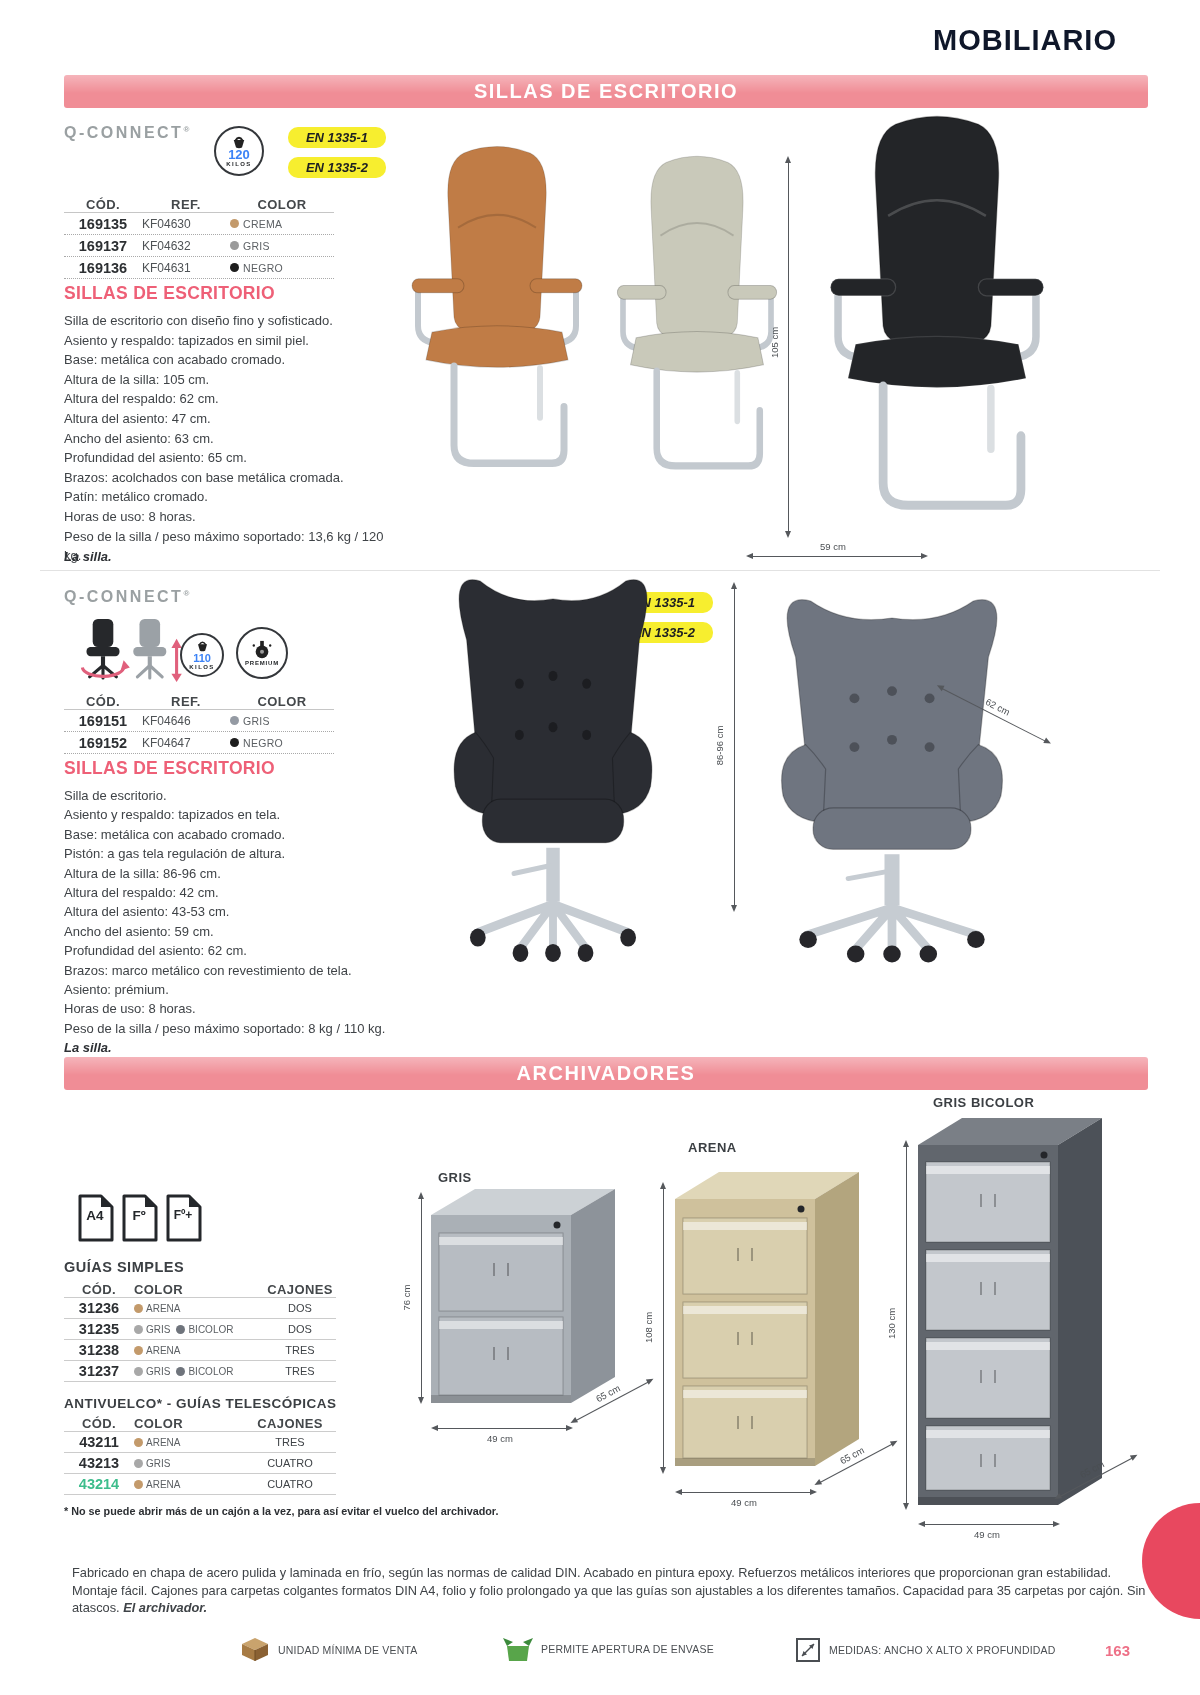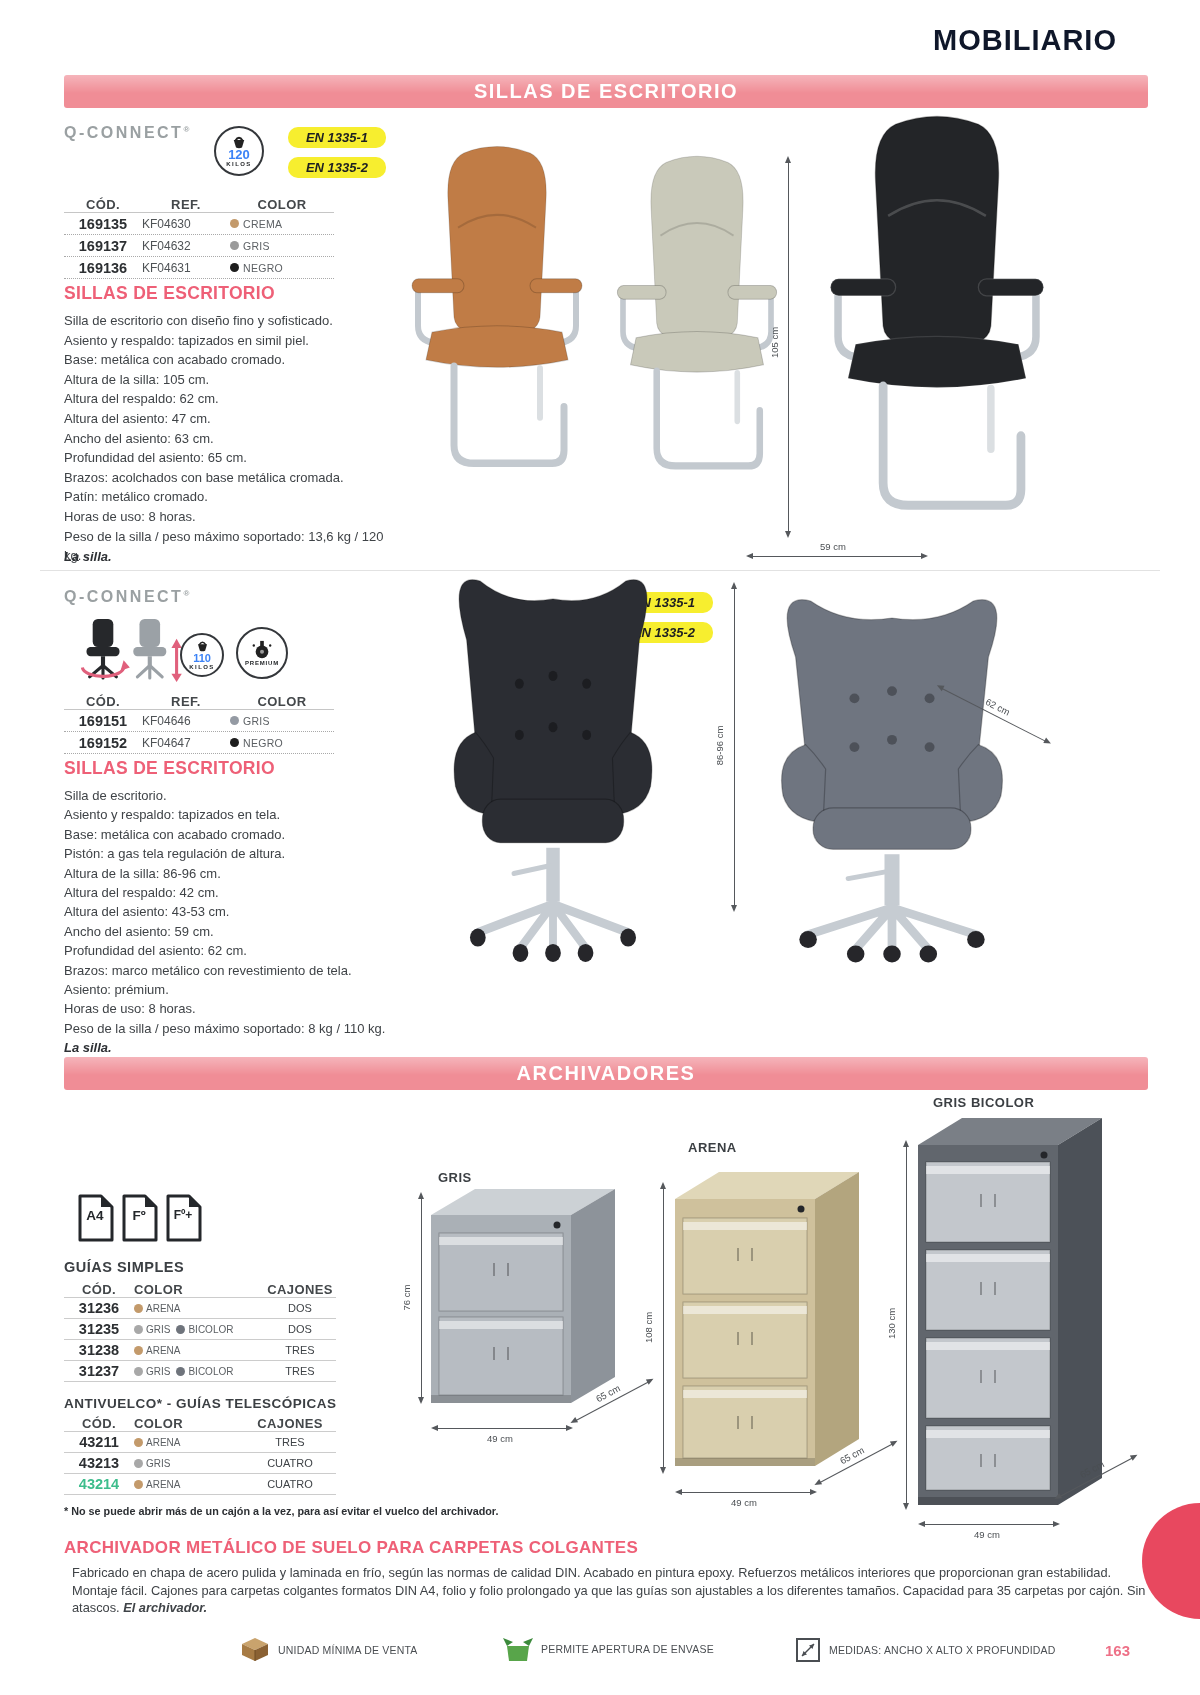--- a/index.html
+++ b/index.html
@@ -570,21 +570,20 @@
     </svg>
   </div>
   <div class="vdim" style="left:906px;top:1146px;height:358px;"></div>
   <div class="dim-label rot" style="left:876px;top:1318px;">130 cm</div>
   <div class="hdim" style="left:924px;top:1524px;width:130px;"></div>
   <div class="dim-label" style="left:974px;top:1529px;">49 cm</div>
   <div class="ddim" style="left:1060px;top:1496px;width:82px;transform:rotate(-28deg);">
     <span class="dim-label">65 cm</span>
   </div>
 
-  <div class="sec-heading" style="left: 64px; top: 1538px; font-size: 17px; color: rgb(238, 96, 119);">ARCHIVADOR METÁLICO DE SUELO PARA CARPETAS COLGANTES</div>
   <div class="para">
     <span>Fabricado en chapa de acero pulida y laminada en frío, según las normas de calidad DIN. Acabado en pintura epoxy. Refuerzos metálicos interiores que proporcionan gran estabilidad. Montaje fácil. Cajones para carpetas colgantes formatos DIN A4, folio y folio prolongado ya que las guías son ajustables a los diferentes tamaños. Capacidad para 35 carpetas por cajón. Sin atascos. </span><b class="bi">El archivador.</b>
   </div>
 
   <div class="f-item" style="left:240px;top:1636px;">
     <svg width="30" height="27" viewBox="0 0 30 27">
       <polygon points="2,8 15,2 28,8 15,14" fill="#c9a36d"></polygon>
       <polygon points="2,8 15,14 15,25 2,19" fill="#a77b44"></polygon>
       <polygon points="28,8 15,14 15,25 28,19" fill="#8a6133"></polygon>
       <line x1="15" y1="14" x2="15" y2="25" stroke="#6f4c25" stroke-width="1"></line>

